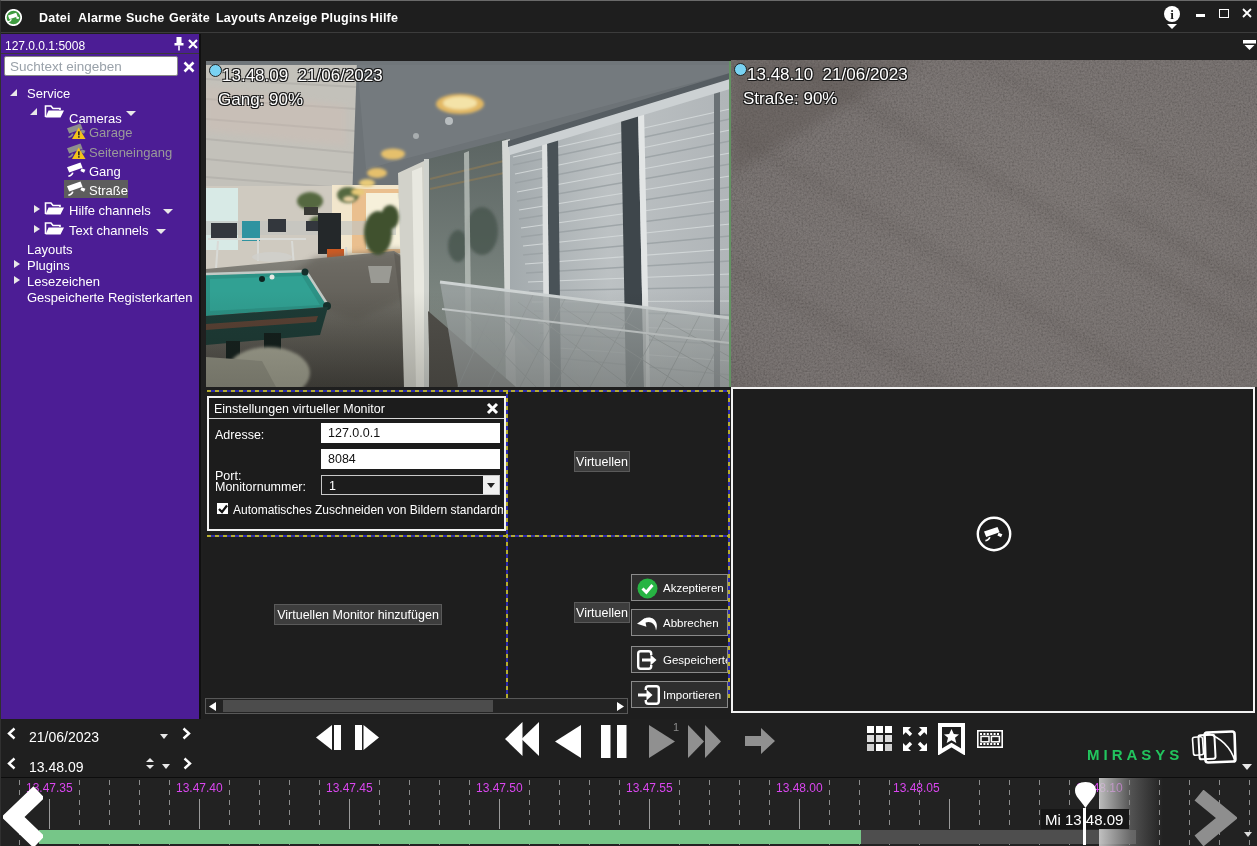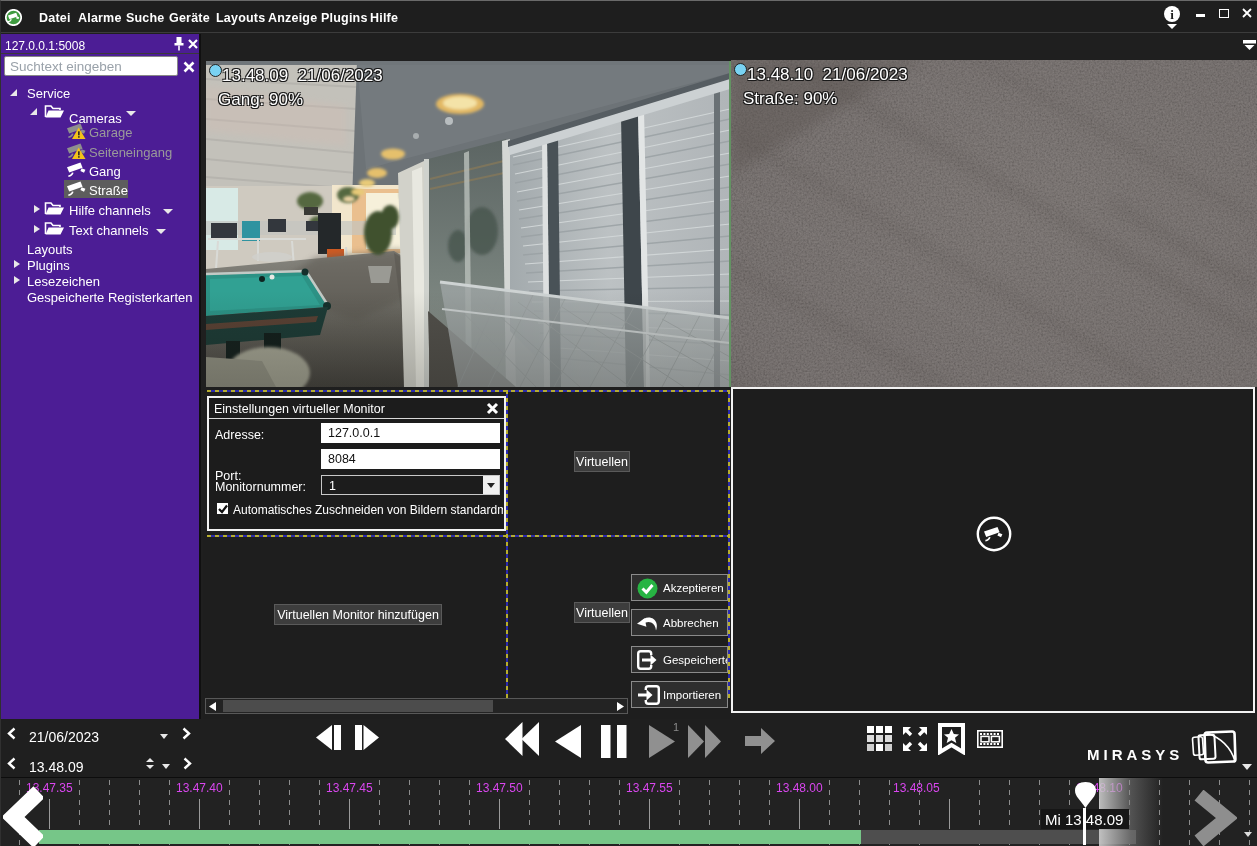--- a/index.html
+++ b/index.html
@@ -609,21 +609,21 @@
           <rect x="6.4" y="13" width="2" height="2"></rect>
           <rect x="9.8" y="13" width="2" height="2"></rect>
           <rect x="13.2" y="13" width="2" height="2"></rect>
           <rect x="16.6" y="13" width="2" height="2"></rect>
           <rect x="20" y="13" width="2" height="2"></rect>
       </g>
       <rect x="4" y="6.4" width="8" height="5.4" fill="none" stroke="#fff" stroke-width="1.5"></rect>
       <rect x="14.4" y="6.4" width="8" height="5.4" fill="none" stroke="#fff" stroke-width="1.5"></rect>
     </svg>
 
-    <div class="abs" style="left:1086px;top:27px;color:#ffffff;font-size:15px;font-weight:700;letter-spacing:4px">MIRASYS</div>
+    <div class="abs" style="left:1086px;top:27px;color:#22c55e;font-size:15px;font-weight:700;letter-spacing:4px">MIRASYS</div>
     <svg class="abs" style="left:1190px;top:11px" width="48" height="36" viewBox="0 0 48 36">
       <g fill="none" stroke="#fff">
         <rect x="2" y="7" width="10" height="18" rx="2" stroke-width="1.6" transform="rotate(-4 7 16)"></rect>
         <rect x="8" y="5" width="16" height="24" rx="2" stroke-width="2" transform="rotate(-3 16 17)"></rect>
         <rect x="14" y="2" width="30" height="30" rx="2.5" stroke-width="2.6" transform="rotate(-2 29 17)"></rect>
         <path d="M16,3 C30,8 40,18 44,31" stroke-width="1.6"></path>
       </g>
     </svg>
     <div class="abs" style="left:1241px;top:45px;width:0;height:0;border-top:6px solid #e8e8e8;border-left:5px solid transparent;border-right:5px solid transparent"></div>
   </div>

